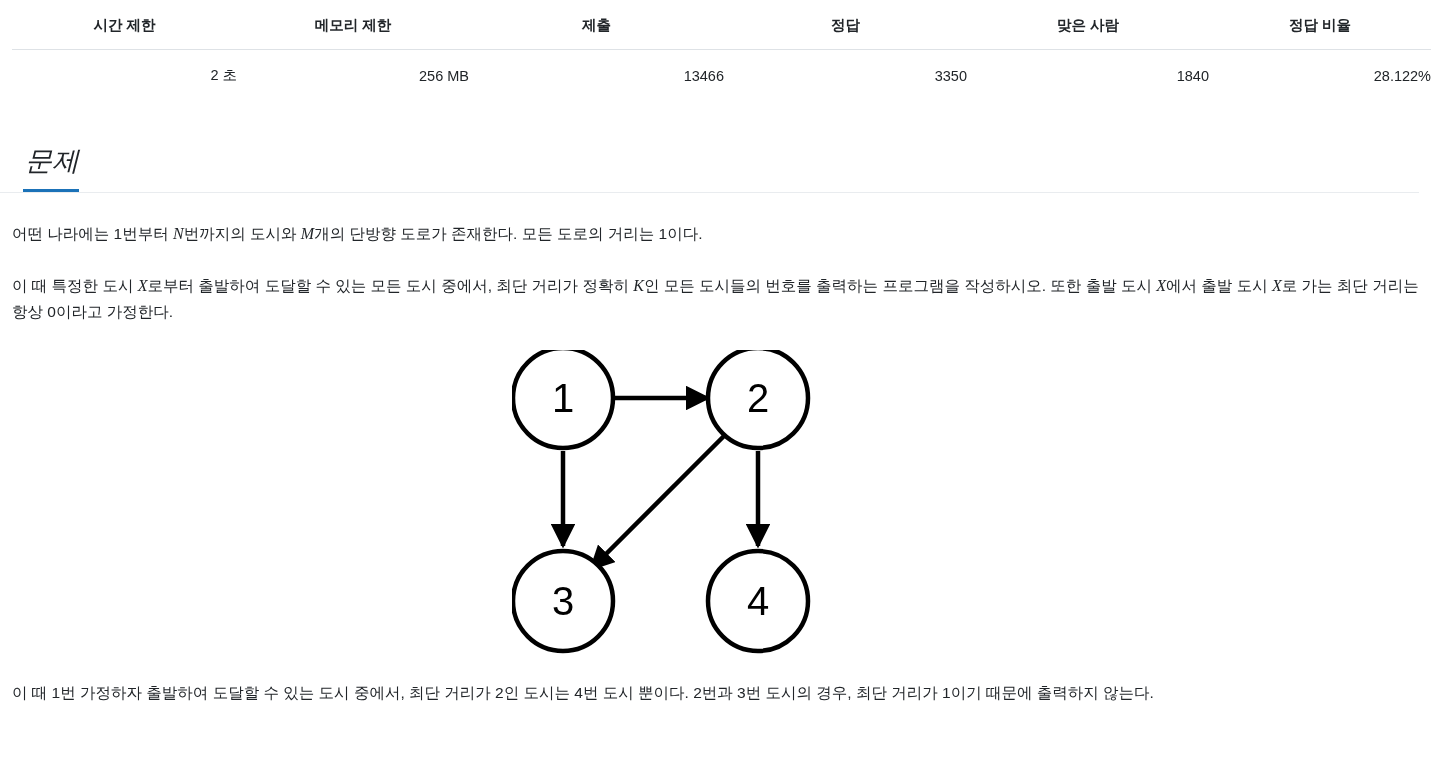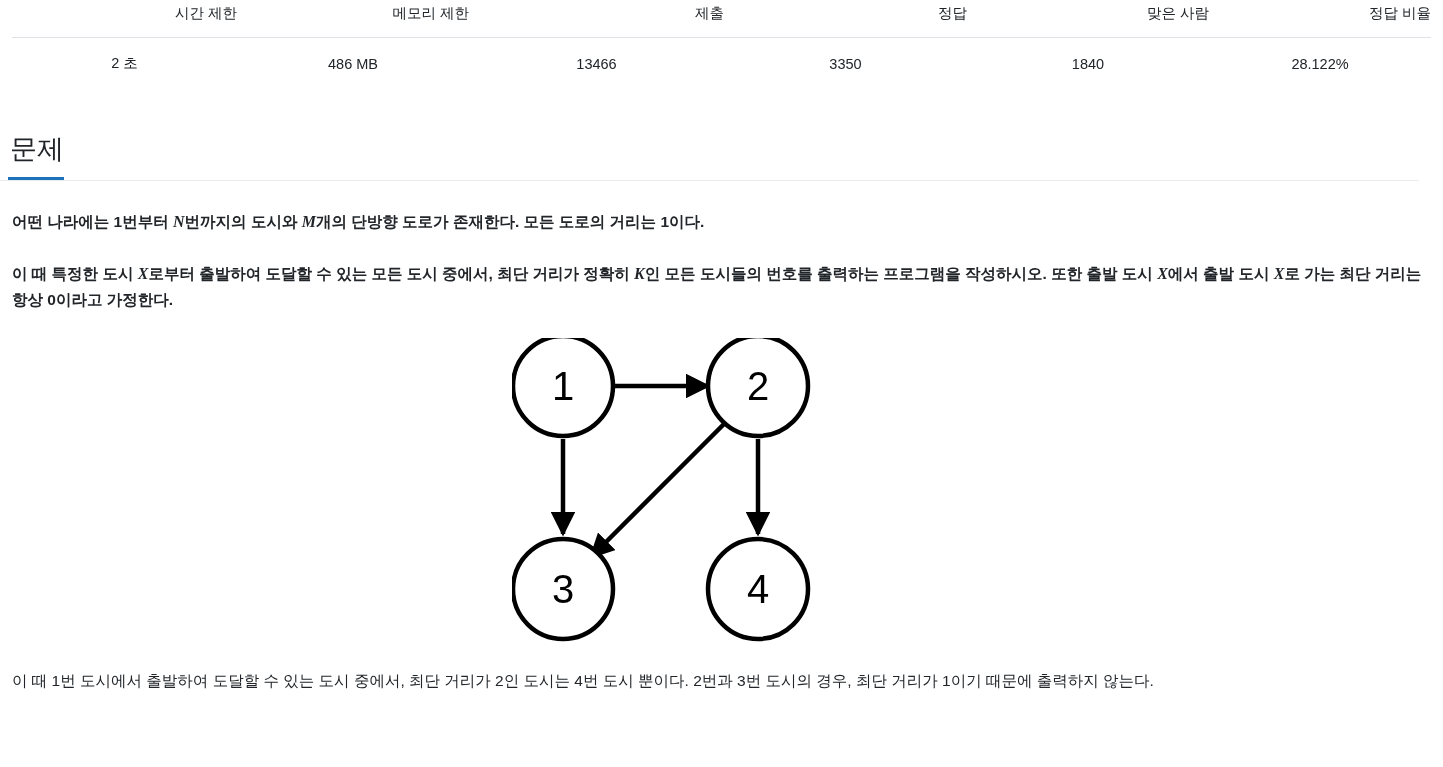--- a/index.html
+++ b/index.html
@@ -21,29 +21,29 @@
   }
 
   
   .info-table {
     width: 1419px;
     margin: 0 12px;
     border-collapse: collapse;
     table-layout: fixed;
   }
   .info-table th {
-    text-align: right;
+    text-align: center;
     font-size: 14.5px;
-    font-weight: normal;
+    font-weight: bold;
     color: #212529;
-    padding: 4px 0 14px 0;
+    padding: 16px 0 14px 0;
     border-bottom: 1px solid #dee2e6;
   }
   .info-table td {
-    text-align: center;
+    text-align: right;
     font-size: 14.5px;
     font-weight: normal;
     color: #212529;
     padding: 16px 0 14px 0;
     margin-left: 40px;
   }
   .col-1 { width: 225px; }
   .col-2 { width: 232px; margin-left: 44px; }
   .col-3 { width: 255px; }
   .col-4 { width: 243px; }
@@ -55,32 +55,32 @@
     margin: 46px 0 0 0;
     padding: 0 0 10px 2px;
     font-size: 27px;
     font-weight: normal;
     color: #212529;
     display: inline-block;
     border-bottom: 3px solid #1b72b8;
     line-height: 1.25;
   }
   .head-wrap {
-    margin: 0 8px;
+    margin: 0 23px;
+    font-style: italic;
   }
   .head-rule {
     border-top: 1px solid #e9ecef;
     margin: 0 0 0 0;
     width: 1419px;
   }
 
   
   .body-text {
     margin: 16px 12px;
-    font-weight: bold;
   }
   .body-text p {
     font-size: 15.5px;
     line-height: 1.62;
     margin: 0 0 26px 0;
     color: #212529;
   }
   .body-text p:first-child {
     margin-top: 28px;
   }
@@ -124,21 +124,21 @@
         <th class="col-2">메모리 제한</th>
         <th class="col-3">제출</th>
         <th class="col-4">정답</th>
         <th class="col-5">맞은 사람</th>
         <th class="col-6">정답 비율</th>
       </tr>
     </thead>
     <tbody>
       <tr>
         <td>2 초</td>
-        <td>486 MB</td>
+        <td>256 MB</td>
         <td>13466</td>
         <td>3350</td>
         <td>1840</td>
         <td>28.122%</td>
       </tr>
     </tbody>
   </table>
 
   <div class="head-wrap">
     <div class="section-head">문제</div>
@@ -172,15 +172,15 @@
       <text class="node-label" x="246" y="62" text-anchor="middle">2</text>
 
       <circle cx="51" cy="251" r="50" fill="#ffffff" stroke="#000" stroke-width="4.5"></circle>
       <text class="node-label" x="51" y="265" text-anchor="middle">3</text>
 
       <circle cx="246" cy="251" r="50" fill="#ffffff" stroke="#000" stroke-width="4.5"></circle>
       <text class="node-label" x="246" y="265" text-anchor="middle">4</text>
     </svg>
   </div>
 
-  <div class="final-note">이 때 1번 도시에서 출발하여 도달할 수 있는 도시 중에서, 최단 거리가 2인 도시는 4번 도시 뿐이다.  2번과 3번 도시의 경우, 최단 거리가 1이기 때문에 출력하지 않는다.</div>
+  <div class="final-note">이 때 1번 가정하자 출발하여 도달할 수 있는 도시 중에서, 최단 거리가 2인 도시는 4번 도시 뿐이다.  2번과 3번 도시의 경우, 최단 거리가 1이기 때문에 출력하지 않는다.</div>
 
 </div>
 
 </body></html>

